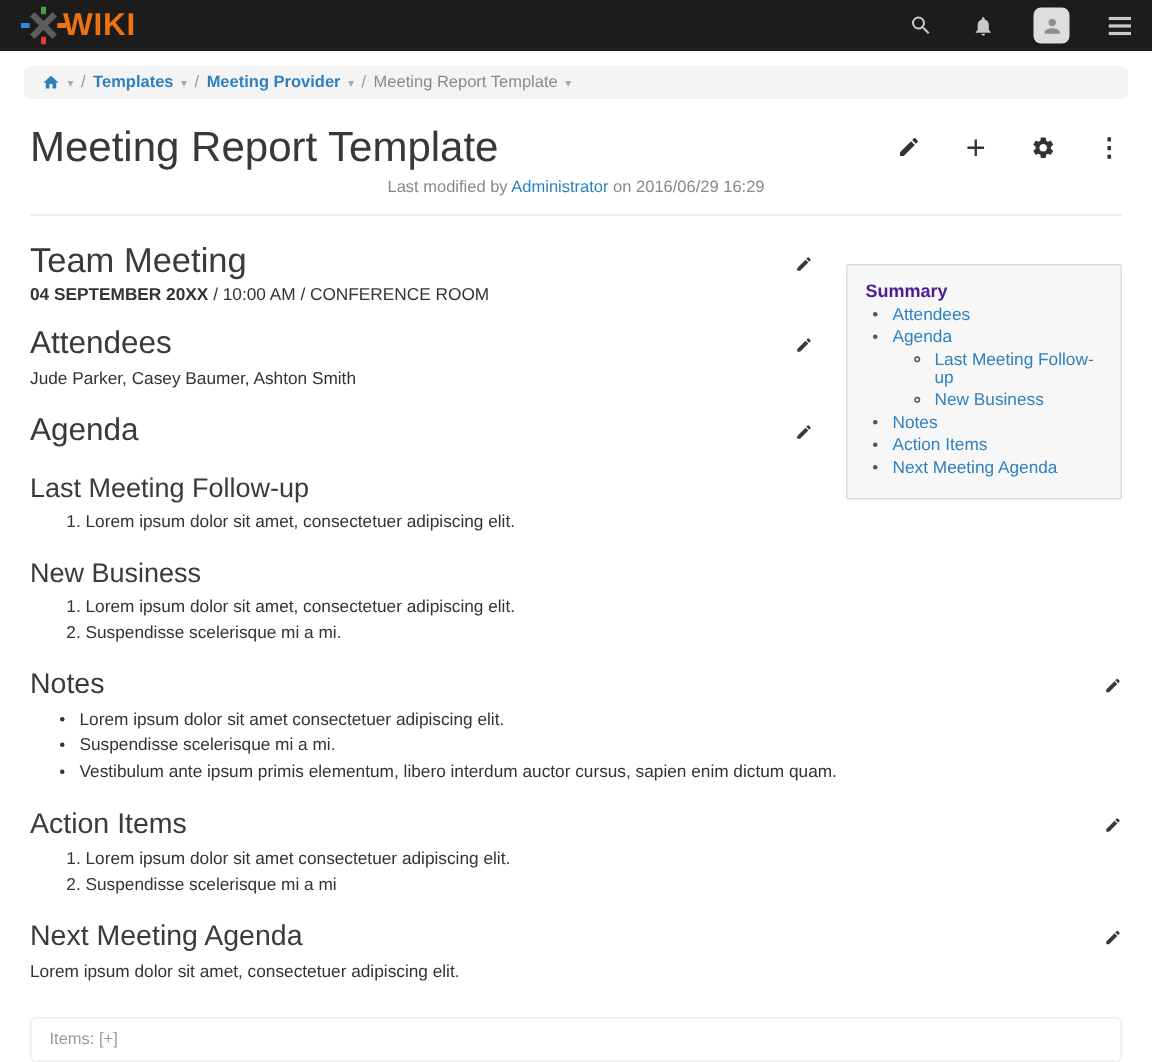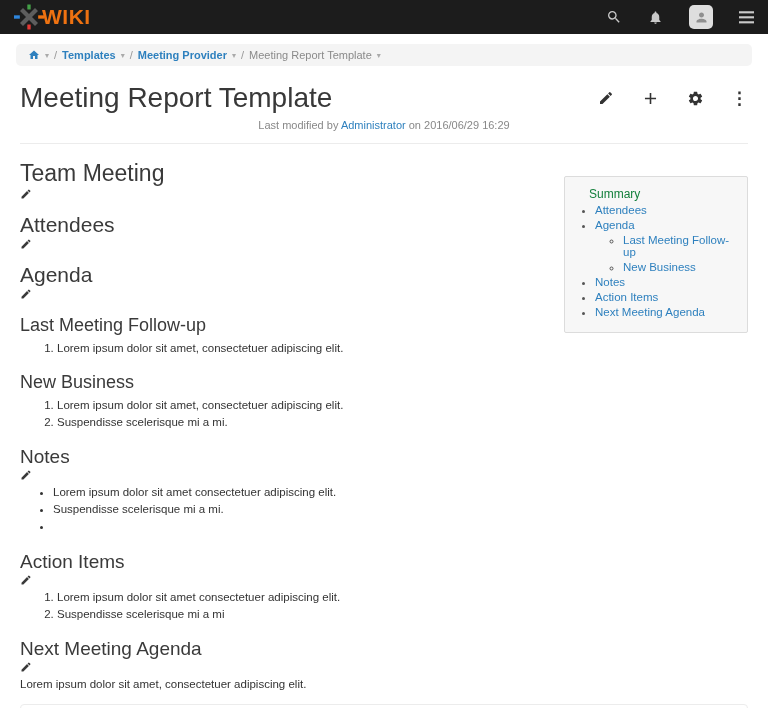--- a/index.html
+++ b/index.html
@@ -34,27 +34,27 @@
   .act-btn{ background:none; border:none; color:#333; cursor:pointer; padding:0; display:flex; align-items:center; }
   .kebab{ font-size:17px; font-weight:bold; line-height:1; }
   .modified{ font-size:11px; color:#888; margin-top:5px;text-align:center; }
   .modified a{ color:#2e80be; text-decoration:none; }
   .head-rule{ border:none; border-top:1px solid #ececec; margin-top:12px; }
   
   .content{ position:relative; }
   .summary{ position:absolute; top:16px; right:0; width:184px;
     background:#f7f7f7; border:1px solid #dcdcdc; border-radius:2px;
     padding:10px 8px 14px; font-size:11.5px; }
-  .summary-title{ font-weight:normal; font-size:12px; color:#15803d; margin:0 0 3px 16px; }
+  .summary-title{ font-weight:bold; font-size:12px; color:#4c1d95; margin:0 0 3px 4px; }
   .summary ul{ list-style:disc; padding-left:22px; }
   .summary ul ul{ list-style:circle; padding-left:28px; margin-top:2px; }
   .summary li{ margin-top:3px; color:#555; }
   .summary a{ color:#2e80be; text-decoration:none; }
   .sec-head{ display:flex; justify-content:space-between; align-items:baseline;
-    font-weight:400; color:#3a3a3a;flex-direction:column; }
+    font-weight:400; color:#3a3a3a; }
   .sec-head.narrow{ margin-right:206px; }
   .h-xl{ font-size:23px; margin-top:16px; }
   .h-lg{ font-size:21px; margin-top:14px; }
   .h-md{ font-size:19px; margin-top:16px; }
   .h-sm{ font-size:18px; margin-top:16px; }
   .sec-title{ font-weight:400; }
   .pencil{ background:none; border:none; color:#3a3a3a; cursor:pointer; padding:0; position:relative; top:1px;}
   .meta-line{ font-size:11.5px; margin-top:4px; color:#333; }
   .meta-line b{ font-weight:bold; }
   .body-text{ font-size:11.5px; margin-top:4px; color:#333; line-height:1.4; }
@@ -193,27 +193,29 @@
         <li><a>Next Meeting Agenda</a></li>
       </ul>
     </aside>
 
     <div class="sec-head narrow h-xl">
       <span class="sec-title">Team Meeting</span>
       <button class="pencil"><span><svg width="12" height="12" viewBox="0 0 24 24" fill="currentColor">
               <path d="M3 17.25V21h3.75L17.81 9.94l-3.75-3.75L3 17.25zM20.71 7.04c.39-.39.39-1.02 0-1.41l-2.34-2.34a.996.996 0 0 0-1.41 0l-1.83 1.83 3.75 3.75 1.83-1.83z"></path>
             </svg></span></button>
     </div>
+    <p class="meta-line"><b>04 SEPTEMBER 20XX</b><span> / 10:00 AM / CONFERENCE ROOM</span></p>
 
     <div class="sec-head narrow h-lg">
       <span class="sec-title">Attendees</span>
       <button class="pencil"><span><svg width="12" height="12" viewBox="0 0 24 24" fill="currentColor">
               <path d="M3 17.25V21h3.75L17.81 9.94l-3.75-3.75L3 17.25zM20.71 7.04c.39-.39.39-1.02 0-1.41l-2.34-2.34a.996.996 0 0 0-1.41 0l-1.83 1.83 3.75 3.75 1.83-1.83z"></path>
             </svg></span></button>
     </div>
+    <p class="body-text">Jude Parker, Casey Baumer, Ashton Smith</p>
 
     <div class="sec-head narrow h-lg">
       <span class="sec-title">Agenda</span>
       <button class="pencil"><span><svg width="12" height="12" viewBox="0 0 24 24" fill="currentColor">
               <path d="M3 17.25V21h3.75L17.81 9.94l-3.75-3.75L3 17.25zM20.71 7.04c.39-.39.39-1.02 0-1.41l-2.34-2.34a.996.996 0 0 0-1.41 0l-1.83 1.83 3.75 3.75 1.83-1.83z"></path>
             </svg></span></button>
     </div>
 
     <div class="sec-head h-sm">
       <span class="sec-title">Last Meeting Follow-up</span>
@@ -232,21 +234,21 @@
 
     <div class="sec-head h-md">
       <span class="sec-title">Notes</span>
       <button class="pencil"><span><svg width="12" height="12" viewBox="0 0 24 24" fill="currentColor">
               <path d="M3 17.25V21h3.75L17.81 9.94l-3.75-3.75L3 17.25zM20.71 7.04c.39-.39.39-1.02 0-1.41l-2.34-2.34a.996.996 0 0 0-1.41 0l-1.83 1.83 3.75 3.75 1.83-1.83z"></path>
             </svg></span></button>
     </div>
     <ul class="plain">
       <li>Lorem ipsum dolor sit amet consectetuer adipiscing elit.</li>
       <li>Suspendisse scelerisque mi a mi.</li>
-      <li>
+      <li><span>Vestibulum ante ipsum primis elementum, libero interdum auctor cursus, sapien enim dictum quam.</span>
       </li>
     </ul>
 
     <div class="sec-head h-md">
       <span class="sec-title">Action Items</span>
       <button class="pencil"><span><svg width="12" height="12" viewBox="0 0 24 24" fill="currentColor">
               <path d="M3 17.25V21h3.75L17.81 9.94l-3.75-3.75L3 17.25zM20.71 7.04c.39-.39.39-1.02 0-1.41l-2.34-2.34a.996.996 0 0 0-1.41 0l-1.83 1.83 3.75 3.75 1.83-1.83z"></path>
             </svg></span></button>
     </div>
     <ol class="plain">

